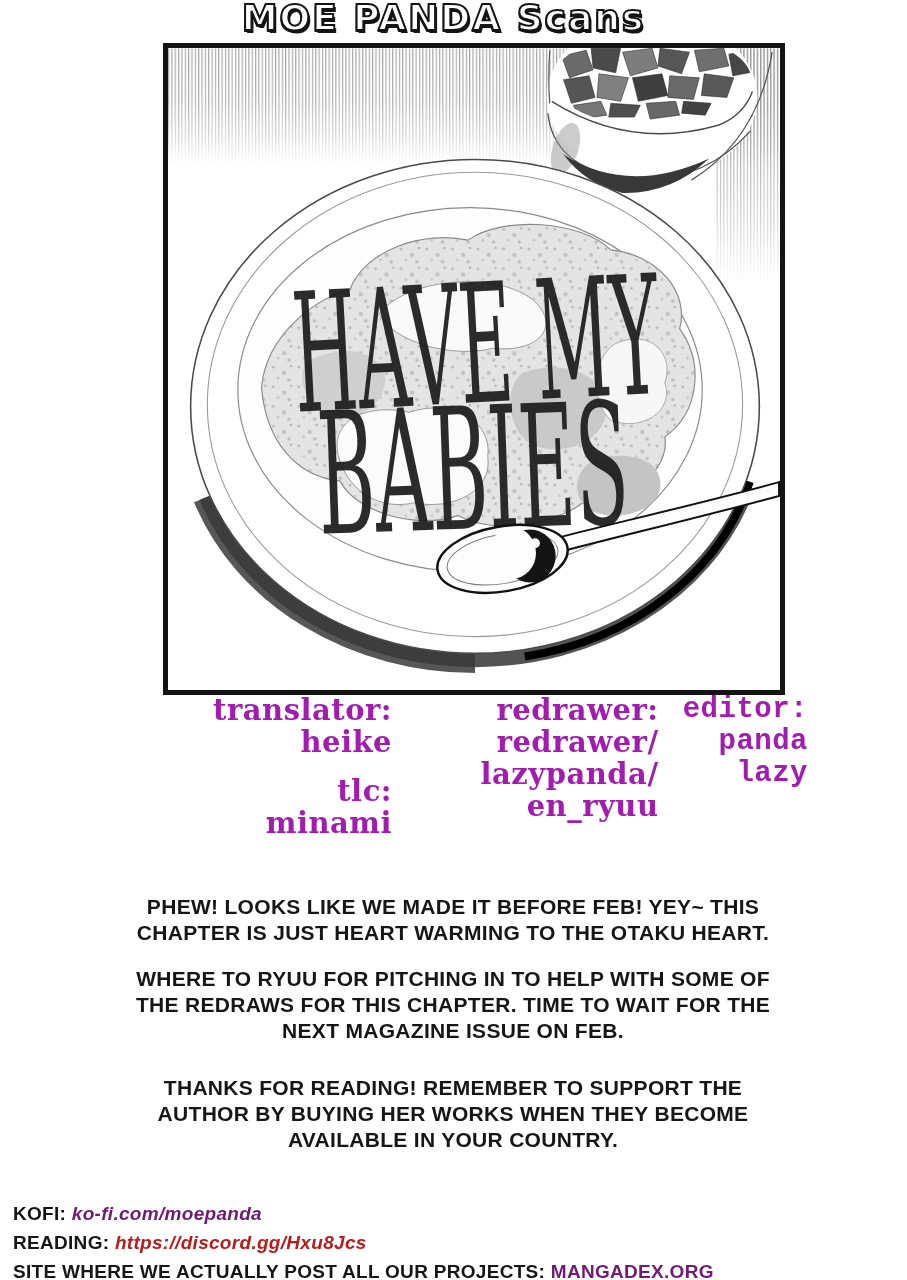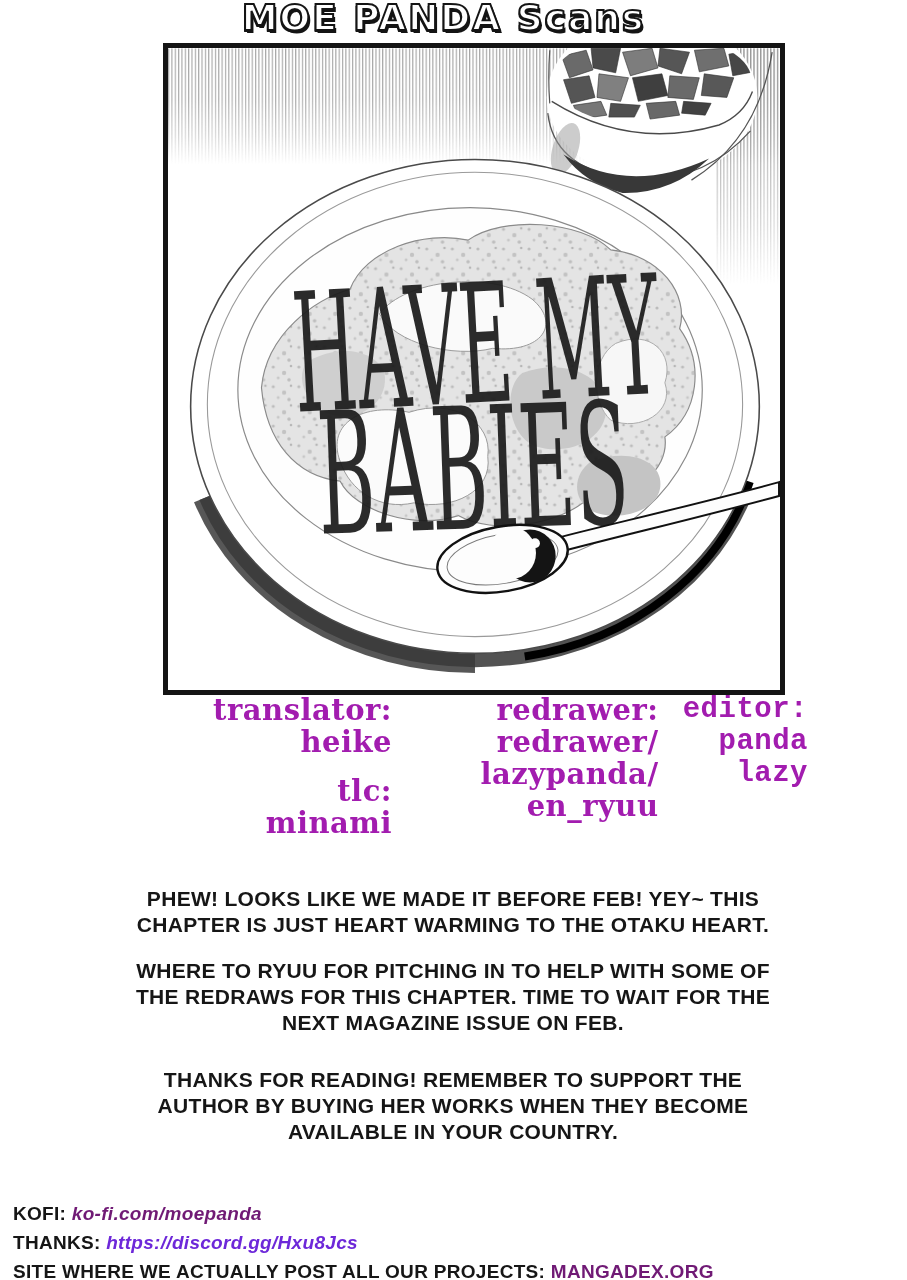--- a/index.html
+++ b/index.html
@@ -23,28 +23,28 @@
            font-family:"DejaVu Serif",serif;font-weight:bold;color:#a21caf;
            text-align:right;font-size:29px;line-height:32px;letter-spacing:0.5px;}
   .credit-col1{flex:0 0 36%;}
   .credit-col2{flex:0 0 41%;}
   .credit-col3{flex:0 0 23%;font-family:Liberation Mono, monospace;}
   .credit-gap{margin-top:17px;}
 
   
   .notes{position:absolute;left:123px;top:886px;width:660px;text-align:center;
          font-weight:bold;font-size:21px;line-height:26px;letter-spacing:0.3px;color:#161616;}
-  .notes p{margin:0;}
+  .notes p{margin:8px;}
   .notes p.p1{margin-bottom:20px;}
   .notes p.p2{margin-bottom:31px;}
 
   
   .footer{position:absolute;left:13px;top:1199px;font-weight:bold;font-size:19px;
           line-height:29px;color:#161616;letter-spacing:0.3px;}
-  .footer a{text-decoration:none;color:#6d28d9;}
+  .footer a{text-decoration:none;color:#b91c1c;}
   .footer a.red{color:#701a75;}
   .footer .url{font-style:italic;}
 </style>
 </head>
 <body>
 
 <div class="page">
 
   <div class="title">MOE PANDA Scans</div>
 
@@ -178,21 +178,21 @@
     <p class="p2">WHERE TO RYUU FOR PITCHING IN TO HELP WITH SOME OF THE REDRAWS FOR THIS CHAPTER. TIME TO WAIT FOR THE NEXT MAGAZINE ISSUE ON FEB.</p>
     <p class="p3">THANKS FOR READING! REMEMBER TO SUPPORT THE AUTHOR BY BUYING HER WORKS WHEN THEY BECOME AVAILABLE IN YOUR COUNTRY.</p>
   </div>
 
   <div class="footer">
     <div>
       <span>KOFI:</span>
       <a href="#" class="red url">ko-fi.com/moepanda</a>
     </div>
     <div>
-      <span>THANKS:</span>
+      <span>READING:</span>
       <a href="#" class="url">https://discord.gg/Hxu8Jcs</a>
     </div>
     <div>
       <span>SITE WHERE WE ACTUALLY POST ALL OUR PROJECTS:</span>
       <a href="#" class="red">MANGADEX.ORG</a>
     </div>
   </div>
 
 </div>
 

